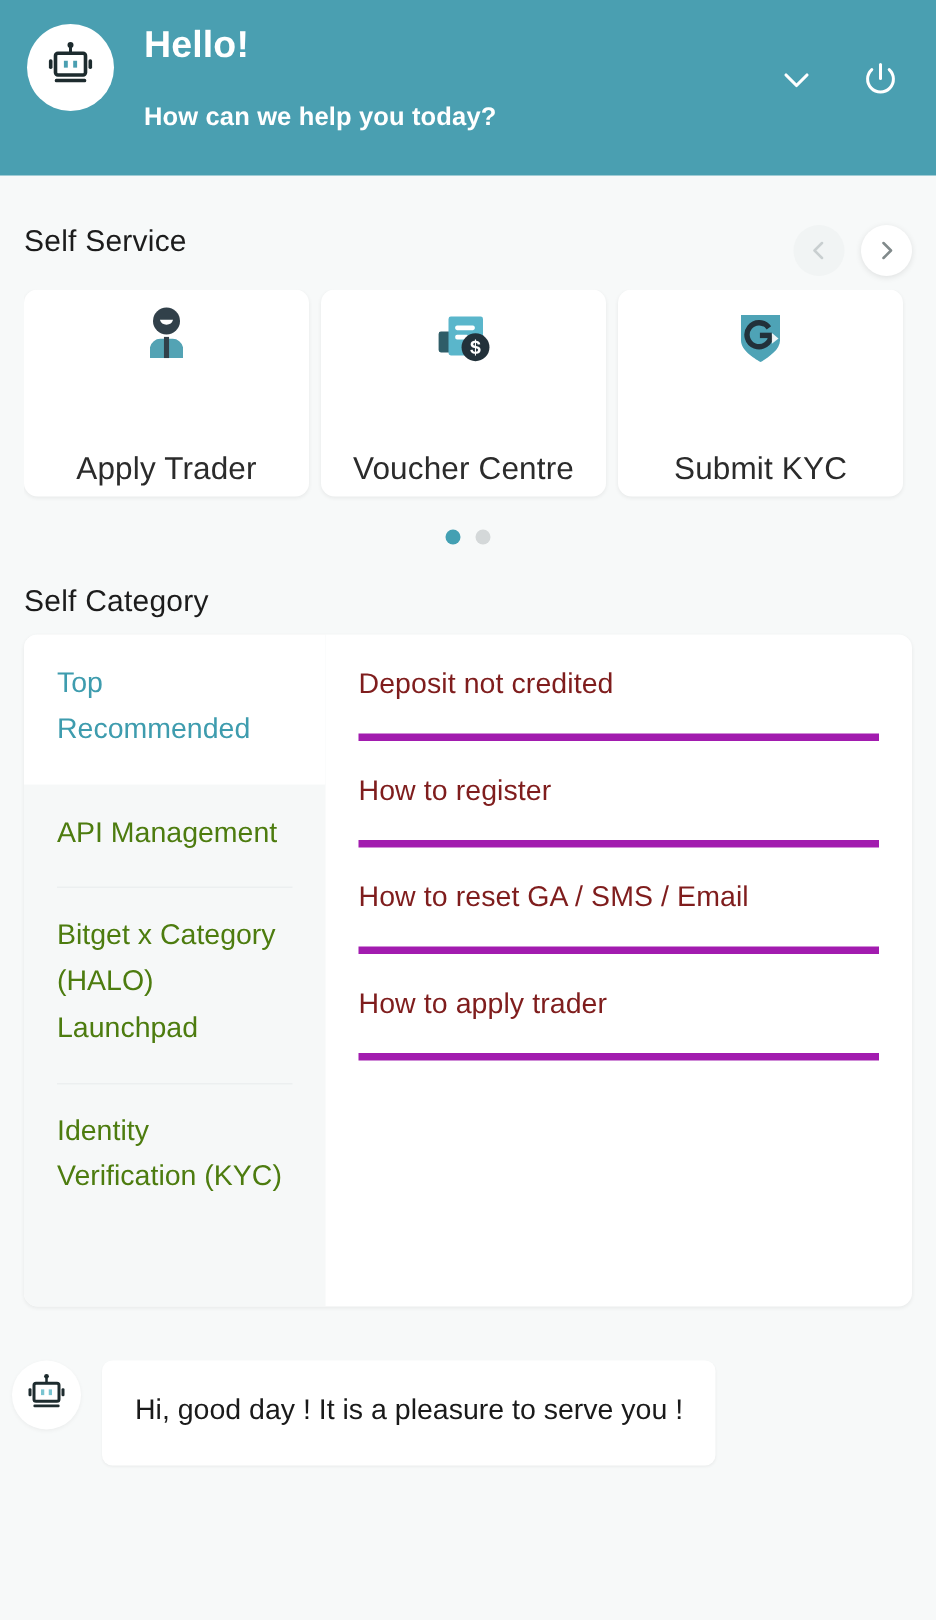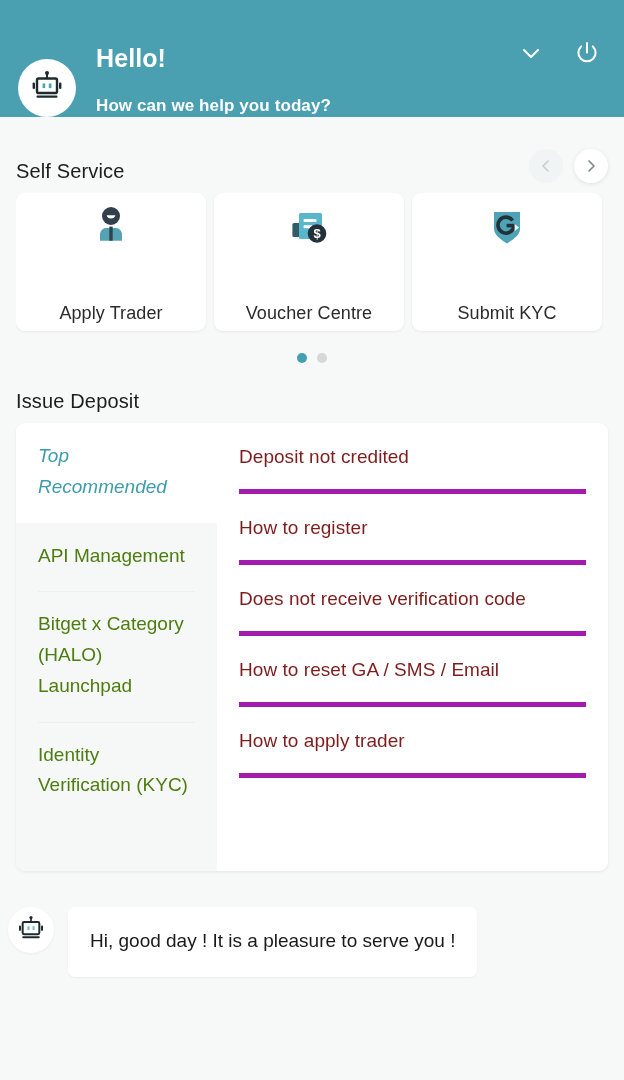--- a/index.html
+++ b/index.html
@@ -13,21 +13,21 @@
     background: #f7f9f9;
     color: #222;
     -webkit-font-smoothing: antialiased;
   }
 
   
   .header {
     height: 117px;
     background: #4a9fb1;
     display: flex;
-    align-items: flex-end;
+    align-items: flex-start;
     padding: 16px 22px 0 18px;
     position: relative;
   }
   .header-avatar {
     width: 58px; height: 58px;
     border-radius: 50%;
     background: #ffffff;
     display: flex; align-items: center; justify-content: center;
     flex: 0 0 58px;
   }
@@ -64,21 +64,21 @@
     display: flex; align-items: center; justify-content: center;
     cursor: pointer;
   }
 
   
   .section {
     padding: 0 16px;
   }
   .sec-head {
     display: flex;
-    align-items: flex-end;
+    align-items: flex-start;
     padding: 33px 0 0 0;
     height: 66px;
   }
   .sec-title {
     font-size: 20px;
     color: #1c1c1c;
     font-weight: normal;
     letter-spacing: .15px;
   }
   .carousel-nav {
@@ -116,21 +116,21 @@
     align-items: center;
     justify-content: center;
     cursor: pointer;
   }
   .svc-icon {
     height: 50px;
     display: flex; align-items: center; justify-content: center;
     margin-bottom: 16px;
   }
   .svc-label {
-    font-size: 18px;
+    font-size: 21px;
     color: #2b2b2b;
     letter-spacing: .1px;
     margin-top: 36px;
   }
 
   .dots {
     display: flex;
     justify-content: center;
     align-items: center;
     gap: 10px;
@@ -166,21 +166,20 @@
     padding: 18px 22px 20px 22px;
     font-size: 19px;
     line-height: 1.62;
     color: #4d7c0f;
     cursor: pointer;
     position: relative;
   }
   .cat-item.active {
     background: #ffffff;
     color: #3e9cae;
-    font-style: italic;
   }
   .cat-item:not(.active) + .cat-item:not(.active)::before {
     content: "";
     position: absolute;
     left: 22px; right: 22px; top: 0;
     height: 1px;
     background: #eceff0;
   }
   .list-col {
     flex: 1 1 auto;
@@ -319,35 +318,34 @@
   </div>
 
   <div class="dots">
     <div class="dot active"></div>
     <div class="dot"></div>
   </div>
 </div>
 
 <div class="section">
   <div class="issue-head">
-    <div class="sec-title">Issue Deposit</div>
+    <div class="sec-title">Self Category</div>
   </div>
 
   <div class="issue-panel">
     <div class="cat-col">
       <div class="cat-item active">Top Recommended</div>
       <div class="cat-item">API Management</div>
       <div class="cat-item">Bitget x Category (HALO) Launchpad</div>
       <div class="cat-item">Identity Verification (KYC)</div>
     </div>
 
     <div class="list-col">
       <div class="issue-item">Deposit not credited</div>
       <div class="issue-item">How to register</div>
-      <div class="issue-item">Does not receive verification code</div>
       <div class="issue-item">How to reset GA / SMS / Email</div>
       <div class="issue-item">How to apply trader</div>
     </div>
   </div>
 </div>
 
 <div class="chat">
   <div class="chat-avatar">
     <svg width="30" height="30" viewBox="0 0 36 36">
       <rect x="17" y="3" width="2" height="5" fill="#1d2b2e"></rect>

